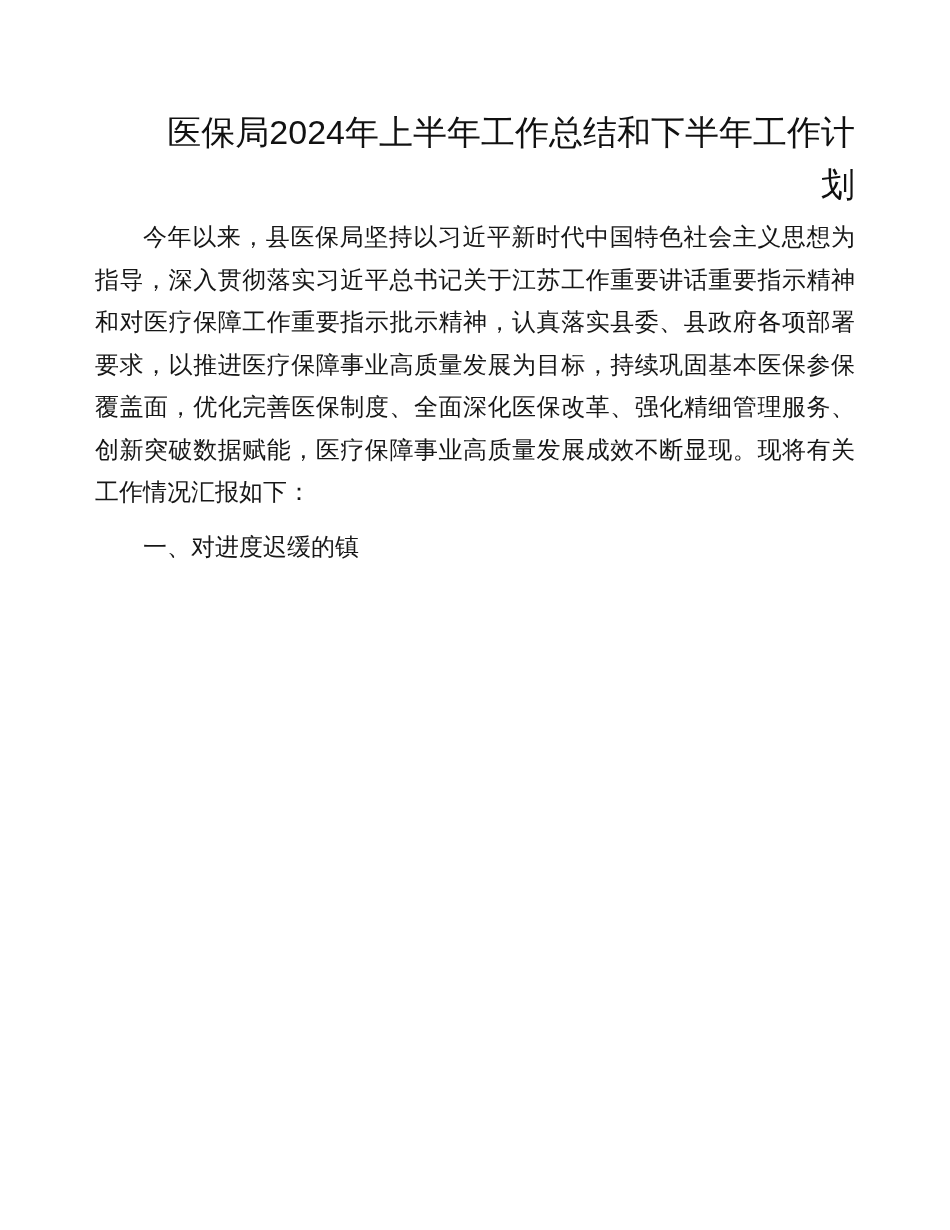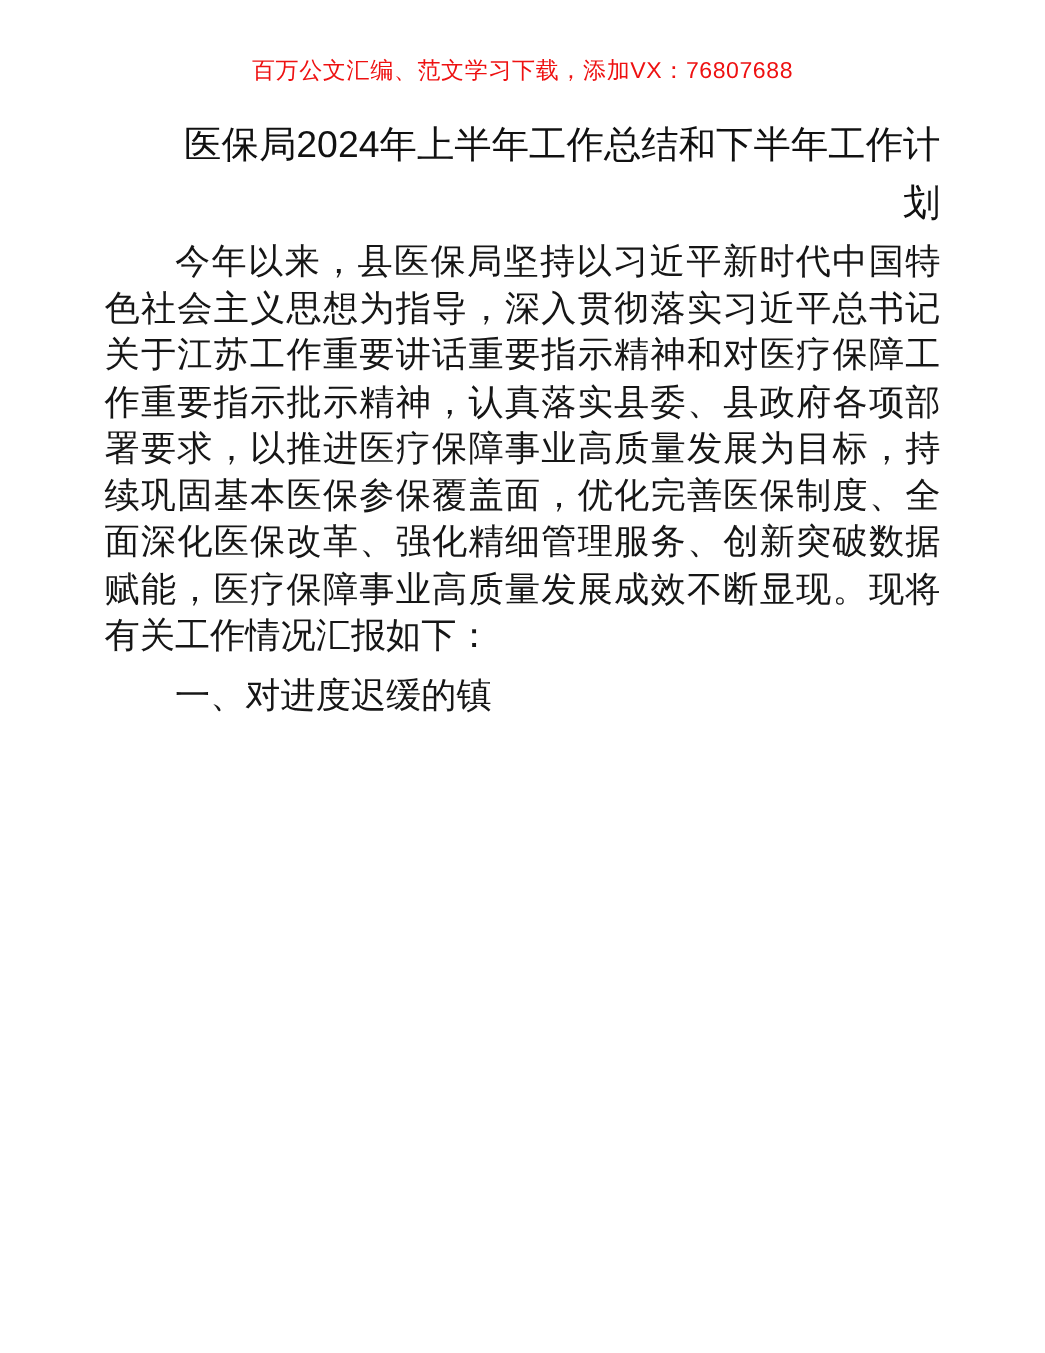--- a/index.html
+++ b/index.html
@@ -35,41 +35,40 @@
     font-weight: 500;
     line-height: 52px;
     text-align: right;
     color: #111111;
   }
   .doc-title .title-line {
     display: block;
   }
   .para {
     margin: 0 0 12px 0;
-    font-size: 32px;
+    font-size: 24px;
     line-height: 42.5px;
     text-align: justify;
     text-justify: inter-ideograph;
     text-indent: 2em;
     word-break: break-all;
     color: #161616;
   }
   .para.first {
     margin-top: 6px;
   }
   .para.heading-1 {
     margin-top: 8px;
   }
 </style>
 </head>
 <body>
 
 <div class="page">
 
-  <div class="vendor-banner" style="color: rgb(238, 17, 17);">百万公文汇编、范文学习下载，添加VX：76807688</div>
 
   <div class="doc">
 
     <h1 class="doc-title">
       <span class="title-line">医保局2024年上半年工作总结和下半年工作计</span>
       <span class="title-line">划</span>
     </h1>
 
     <p class="para first">今年以来，县医保局坚持以习近平新时代中国特色社会主义思想为指导，深入贯彻落实习近平总书记关于江苏工作重要讲话重要指示精神和对医疗保障工作重要指示批示精神，认真落实县委、县政府各项部署要求，以推进医疗保障事业高质量发展为目标，持续巩固基本医保参保覆盖面，优化完善医保制度、全面深化医保改革、强化精细管理服务、创新突破数据赋能，医疗保障事业高质量发展成效不断显现。现将有关工作情况汇报如下：</p>
 

